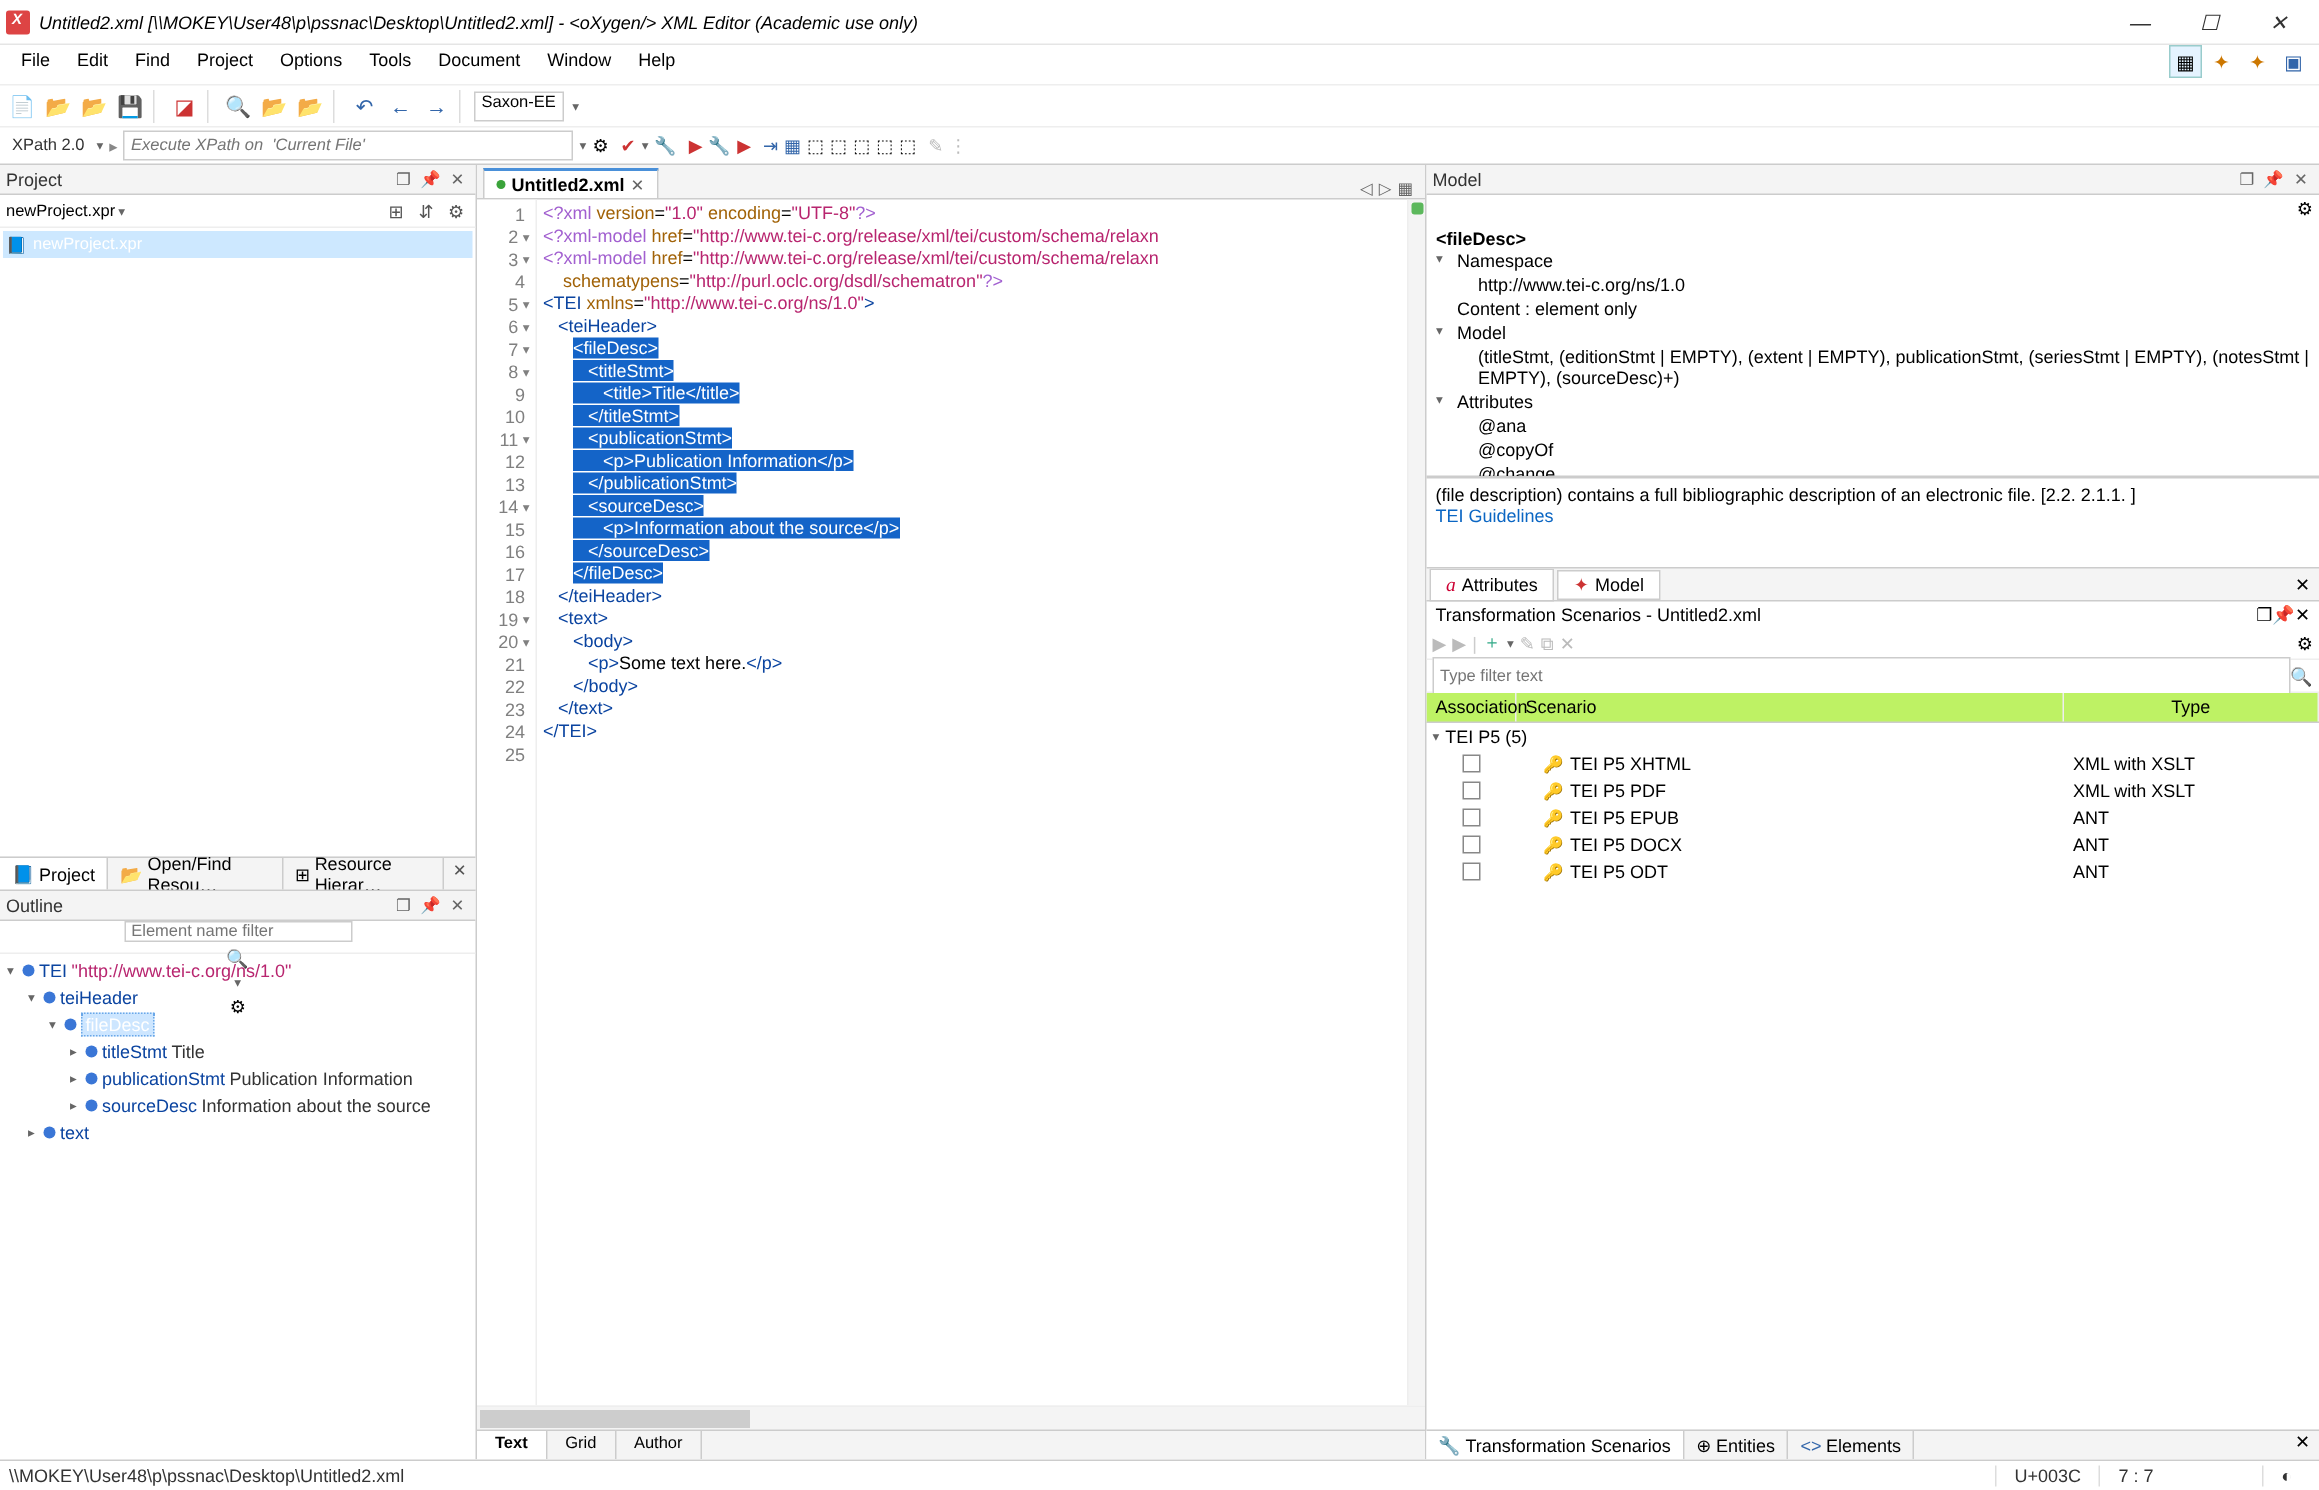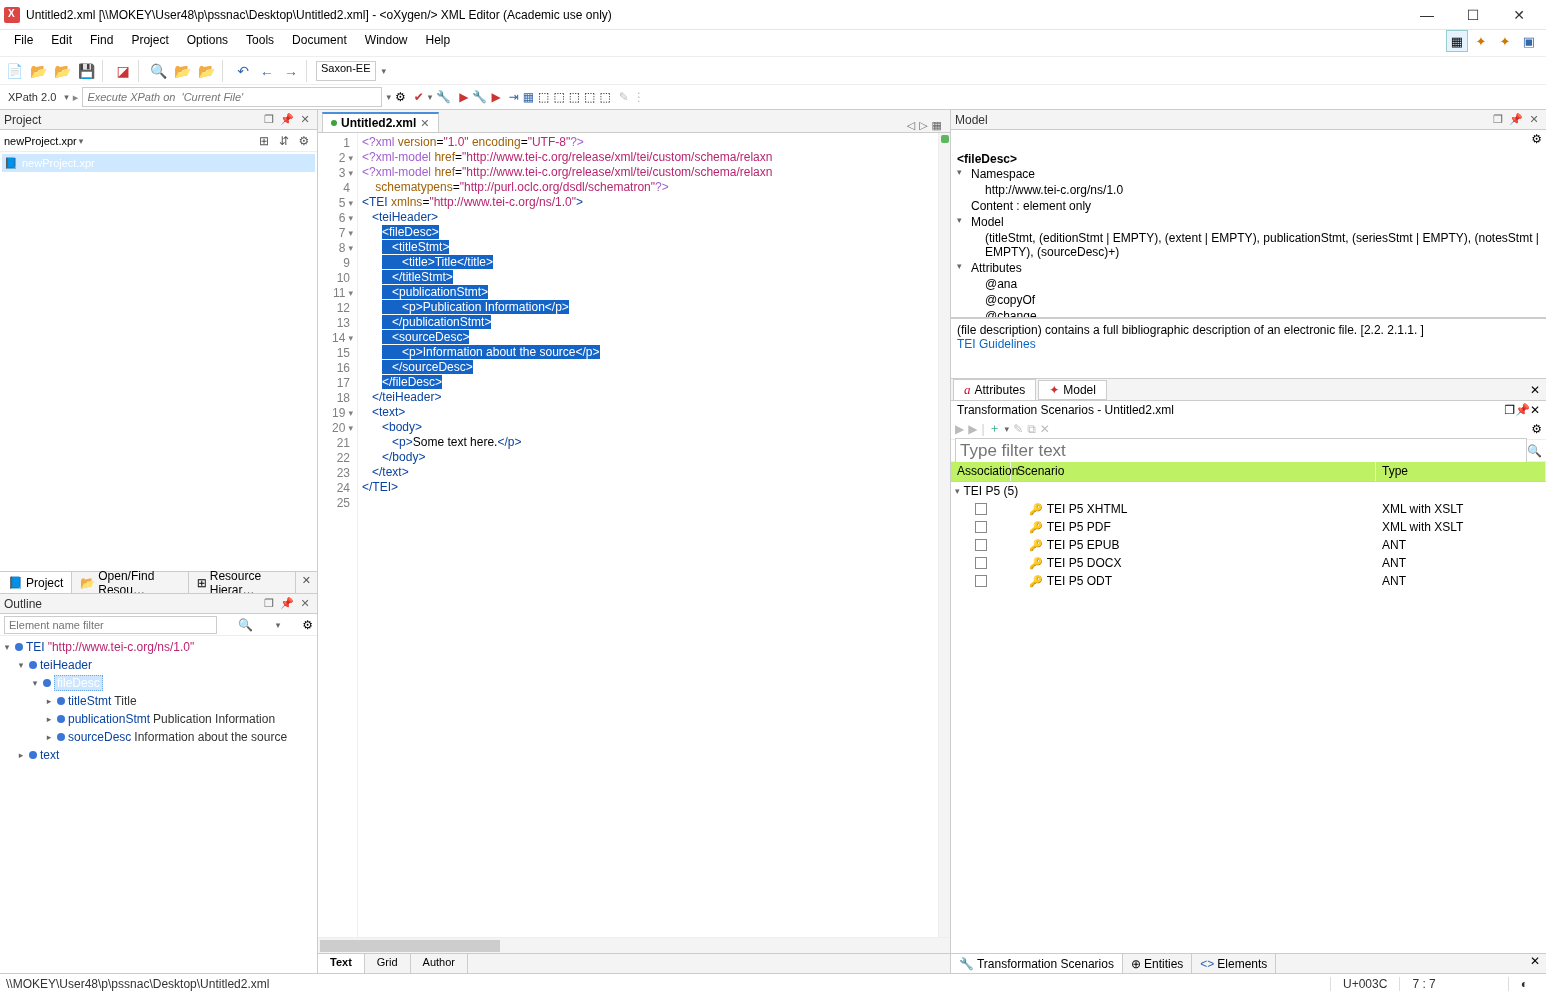--- a/index.html
+++ b/index.html
@@ -1,17 +1,17 @@
 <!DOCTYPE html>
 <html><head>
 <meta charset="utf-8">
 <style>
 * { margin: 0; padding: 0; box-sizing: border-box; font-family: "Segoe UI", Tahoma, sans-serif; font-size: 12px; }
 body { width: 1546px; height: 993px; background: #fff; display: flex; flex-direction: column; overflow: hidden; }
-.titlebar { height: 30px; display: flex; align-items: center; padding: 0 4px; border-bottom: 1px solid #e5e5e5; }
+.titlebar { height: 30px; display: flex; align-items: center; padding: 0 4px; border-bottom: 1px solid #e5e5e5; font-style: italic; }
 .titlebar .app-icon { width: 16px; height: 16px; background: #d44; border-radius: 2px; margin-right: 6px; position: relative; }
 .titlebar .app-icon::after { content:"X"; color:#fff; font-size:10px; font-weight:bold; position:absolute; top:1px; left:4px;}
 .titlebar .title { flex: 1; color: #000; }
 .titlebar .winbtn { width: 46px; height: 28px; display: flex; align-items: center; justify-content: center; font-size: 14px; color:#333; }
 .menubar { height: 26px; display: flex; align-items: flex-start; padding: 0 6px; gap: 2px; }
 .menubar .menu-item { padding: 3px 8px; color: #000; }
 .menubar .right-icons { margin-left: auto; display: flex; gap: 2px; }
 .menubar .icon-btn { width: 22px; height: 22px; border: 1px solid transparent; display: flex; align-items: center; justify-content: center; font-size: 13px; }
 .toolbar { height: 28px; display: flex; align-items: center; padding: 0 4px; gap: 2px; border-top: 1px solid #eee; }
 .toolbar .tb-btn { width: 22px; height: 22px; display: flex; align-items: center; justify-content: center; font-size: 14px; color:#444; border:1px solid transparent; }
@@ -33,21 +33,21 @@
 .project-tree { flex: 1; overflow: auto; padding: 2px; }
 .tree-row { display: flex; align-items: center; height: 18px; padding: 0 2px; gap: 4px; }
 .tree-row.sel { background: #cde8ff; }
 .tree-row .ticon { width: 14px; height: 14px; display: inline-flex; align-items: center; justify-content: center; font-size: 11px; }
 .tree-row .tlabel { font-size: 11px; }
 .left-tabs { height: 22px; display: flex; border-top: 1px solid #ccc; background: #f4f4f4; }
 .left-tab { padding: 2px 8px; font-size: 11px; border-right: 1px solid #ccc; display:flex; align-items:center; gap:3px; }
 .left-tab.active { background: #fff; }
 .left-tabs .tab-close { margin-left:auto; padding:2px 6px; font-size:11px; color:#555;}
 .outline { flex: 0 0 380px; display: flex; flex-direction: column; border-top: 1px solid #ccc; }
-.outline-filter { height: 22px; display: flex; align-items: center; padding: 0 4px; gap: 22px; border-bottom: 1px solid #eee; }
+.outline-filter { height: 22px; display: flex; align-items: center; padding: 0 4px; gap: 4px; border-bottom: 1px solid #eee; flex-direction: column; }
 .outline-filter input { flex: 1; height: 18px; border: 1px solid #ccc; font-size: 11px; padding: 0 4px; color:#888; }
 .outline-tree { flex: 1; overflow: auto; padding: 2px; font-size: 11px; }
 .orow { display: flex; align-items: center; height: 18px; gap: 3px; }
 .orow .expander { width: 10px; text-align: center; color:#666; font-size:9px; }
 .orow .dot { width: 8px; height: 8px; border-radius: 50%; background: #3a76d6; display:inline-block;}
 .orow .name { color: #0b44a0; }
 .orow .name.sel { background:#cde6ff; border:1px dotted #6aa7e8; padding:0 2px;}
 .orow .extra { color:#333; }
 .orow .ns { color:#b8256f; }
 .indent1{padding-left:14px;} .indent2{padding-left:28px;} .indent3{padding-left:42px;}
@@ -90,25 +90,25 @@
 .model-body .row .k {} .model-body .ind2{padding-left:28px;}
 .desc-pane { flex: 0 0 60px; border-top: 1px solid #ccc; padding: 4px 6px; font-size: 11px; overflow:auto;}
 .desc-pane a { color: #0b66c3; text-decoration: none; }
 .attr-tabs { height: 22px; display: flex; border-top: 1px solid #ccc; background: #f4f4f4; align-items: center; }
 .attr-tab { padding: 2px 10px; font-size: 11px; border: 1px solid #ccc; background: #fff; margin-left: 2px; display:flex; gap:4px; align-items:center;}
 .attr-tab .ai { font-style: italic; color:#c03; font-family: Georgia, serif; font-size: 13px;}
 .attr-tabs .ph-btn { margin-left:auto; }
 .ts-header { height: 18px; display:flex; align-items:center; padding:0 6px; font-size:11px; border-top:1px solid #ccc;}
 .ts-toolbar { height: 22px; display: flex; align-items: center; padding: 0 4px; gap: 4px; border-bottom:1px solid #eee;}
 .ts-filter { height: 22px; padding: 0 4px; display:flex; align-items:center; border-bottom:1px solid #eee;}
-.ts-filter input { flex:1; height:18px; border:1px solid #ccc; font-size:17px; padding:12px 4px; color:#888;}
+.ts-filter input { flex:1; height:18px; border:1px solid #ccc; font-size:11px; padding:12px 4px; color:#888;}
 .ts-table { flex: 1; overflow: auto; font-size: 11px; }
 .ts-head { display: flex; height: 20px; border-bottom: 1px solid #ccc; background:#bef264;}
 .ts-head div { padding: 2px 6px; border-right: 1px solid #eee; }
-.ts-head .c1{width:60px;} .ts-head .c2{flex:1;} .ts-head .c3{width:170px;}
+.ts-head .c1{width:60px;} .ts-head .c2{flex:1;} .ts-head .c3{width:170px;text-align:center;}
 .ts-row { display: flex; height: 18px; align-items: center; }
 .ts-row .c1{width:60px; display:flex; justify-content:center;}
 .ts-row .c2{flex:1; display:flex; align-items:center; gap:4px; padding-left:18px;}
 .ts-row .c3{width:170px; padding:0 6px;}
 .ts-group { padding: 2px 4px; display:flex; align-items:center; gap:4px;}
 .ts-group .exp{font-size:9px; color:#666;}
 .chk { width: 12px; height: 12px; border: 1px solid #888; display:inline-block;}
 .key-icon { color:#d4a20a; font-size:11px;}
 .right-bottom-tabs { height: 20px; display: flex; border-top: 1px solid #ccc; background: #f4f4f4; }
 .rbt { padding: 2px 8px; font-size: 11px; border-right: 1px solid #ccc; display:flex; align-items:center; gap:3px;}

